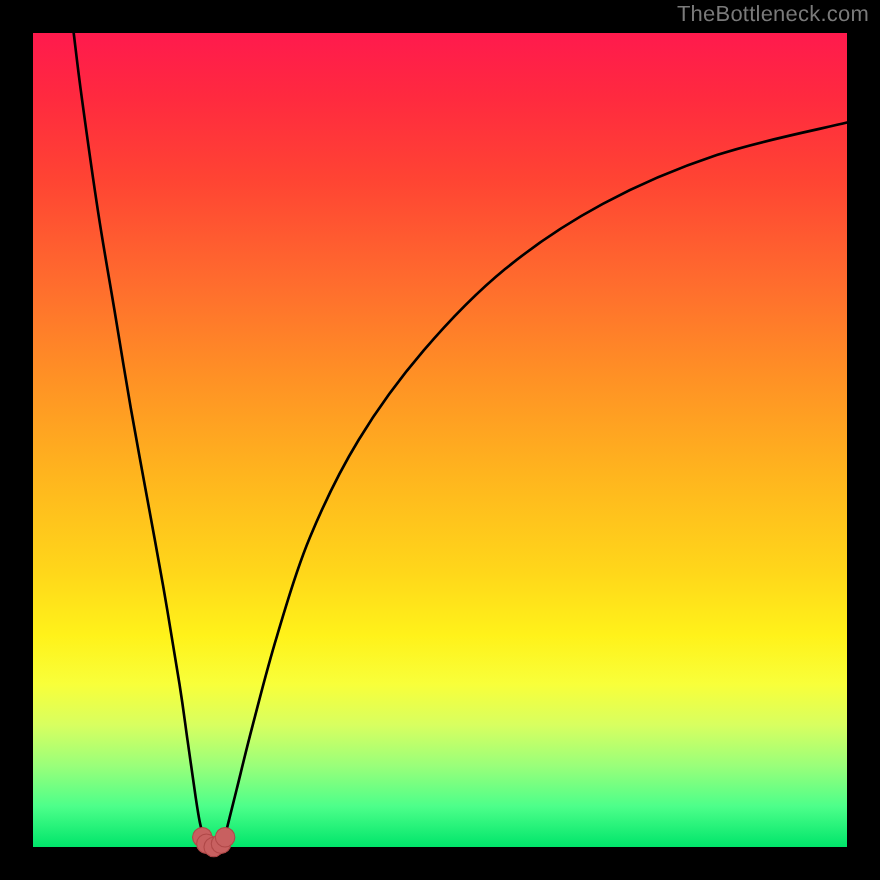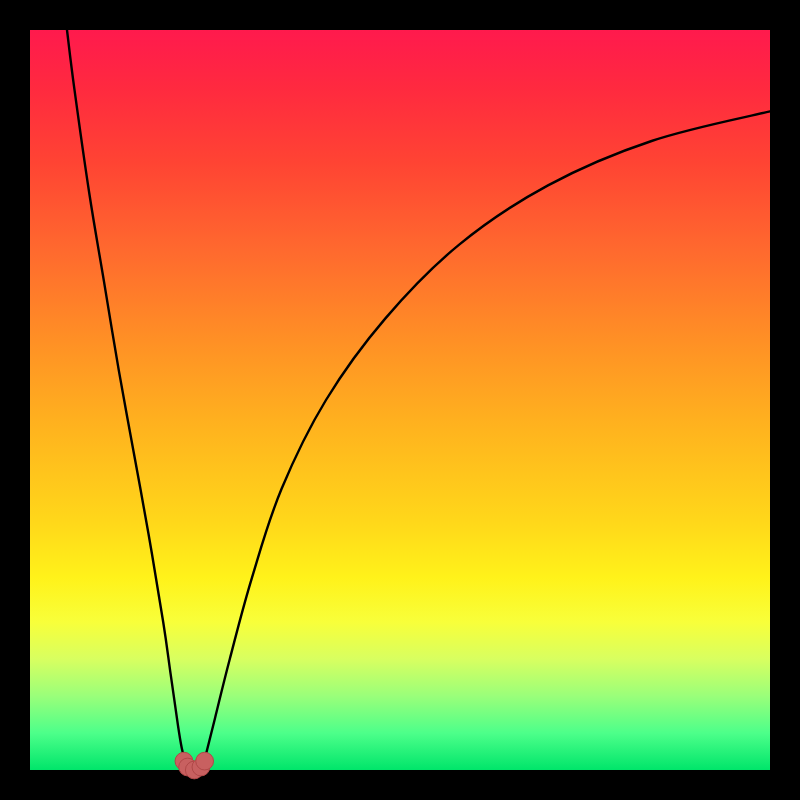--- a/index.html
+++ b/index.html
@@ -65,13 +65,14 @@
   <div class="plot" style="left: 30px; top: 30px; width: 740px; height: 740px;"></div>
   <svg class="curve" width="800" height="800" viewBox="0 0 800 800">
       <path d="M 67 30 C 68.33200000000001 40.65599999999999, 70.40400000000001 59.895999999999965, 74.4 89.19999999999996 C 78.396 118.50399999999996, 83.872 158.16799999999998, 89.2 192.79999999999998 C 94.528 227.432, 98.672 249.63199999999998, 104 281.59999999999997 C 109.328 313.568, 113.472 339.76399999999995, 118.8 370.4 C 124.128 401.036, 128.27200000000002 422.4960000000001, 133.60000000000002 451.80000000000007 C 138.92800000000003 481.10400000000004, 143.072 502.56399999999996, 148.4 533.1999999999999 C 153.728 563.8359999999999, 159.20399999999998 596.692, 163.2 622 C 167.196 647.308, 167.93599999999998 655.1519999999999, 170.6 673.8 C 173.264 692.448, 176.002 712.2799999999999, 178 725.5999999999999 C 179.998 738.92, 180.368 741.14, 181.7 747.8 C 183.03199999999998 754.4599999999999, 184.734 759.936, 185.4 762.6" fill="none" stroke="#000000" stroke-width="2.4" stroke-linecap="round"></path>
       <path d="M 203.89999999999998 762.6 C 204.56599999999997 759.936, 205.602 755.7919999999999, 207.6 747.8 C 209.59799999999998 739.808, 211.004 734.184, 215 718.1999999999999 C 218.996 702.2159999999999, 223.14000000000001 684.308, 229.8 659 C 236.46 633.692, 242.676 608.236, 252 577.6 C 261.324 546.964, 268.28000000000003 520.768, 281.6 488.8 C 294.92 456.832, 307.35200000000003 430.63599999999997, 326 400 C 344.64799999999997 369.36400000000003, 361.224 346.572, 385.2 318.6 C 409.176 290.62800000000004, 429.89599999999996 268.576, 459.2 244.60000000000002 C 488.504 220.62400000000002, 513.3679999999999 204.04799999999997, 548 185.39999999999998 C 582.6320000000001 166.75199999999998, 611.64 154.32, 651.6 141 C 691.5600000000001 127.68, 748.688 116.728, 770 111.39999999999999" fill="none" stroke="#000000" stroke-width="2.4" stroke-linecap="round"></path>
       <circle cx="183.92000000000002" cy="761.12" r="8.88" class="marker"></circle>
       <circle cx="187.62" cy="767.04" r="8.88" class="marker"></circle>
       <circle cx="194.28" cy="770" r="8.88" class="marker"></circle>
       <circle cx="200.94" cy="767.04" r="8.88" class="marker"></circle>
       <circle cx="204.64000000000001" cy="761.12" r="8.88" class="marker"></circle>
     </svg>
+  <div class="watermark">TheBottleneck.com</div>
 </div>
 
 </body></html>

